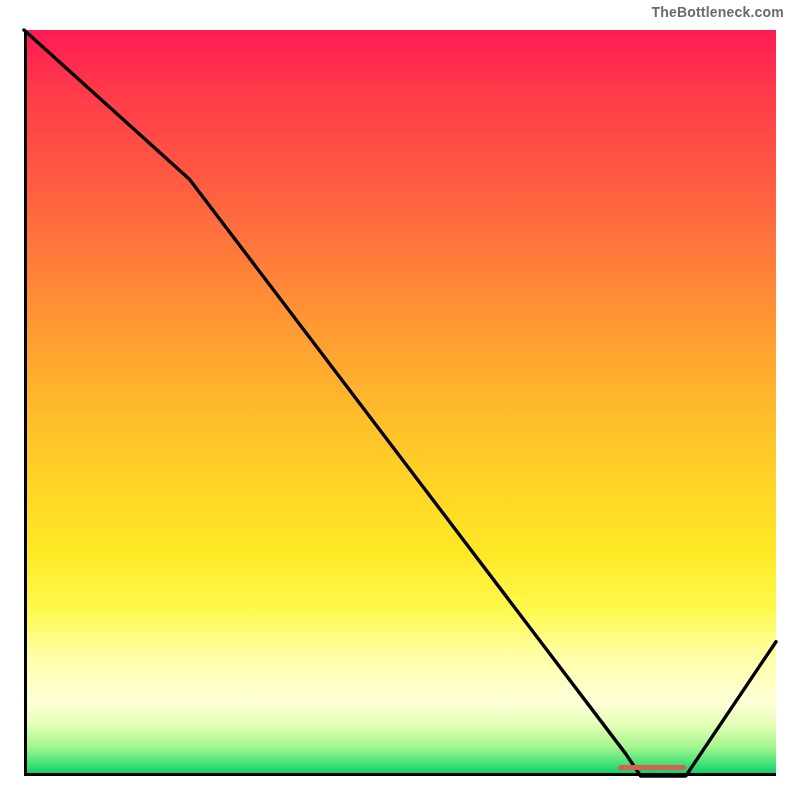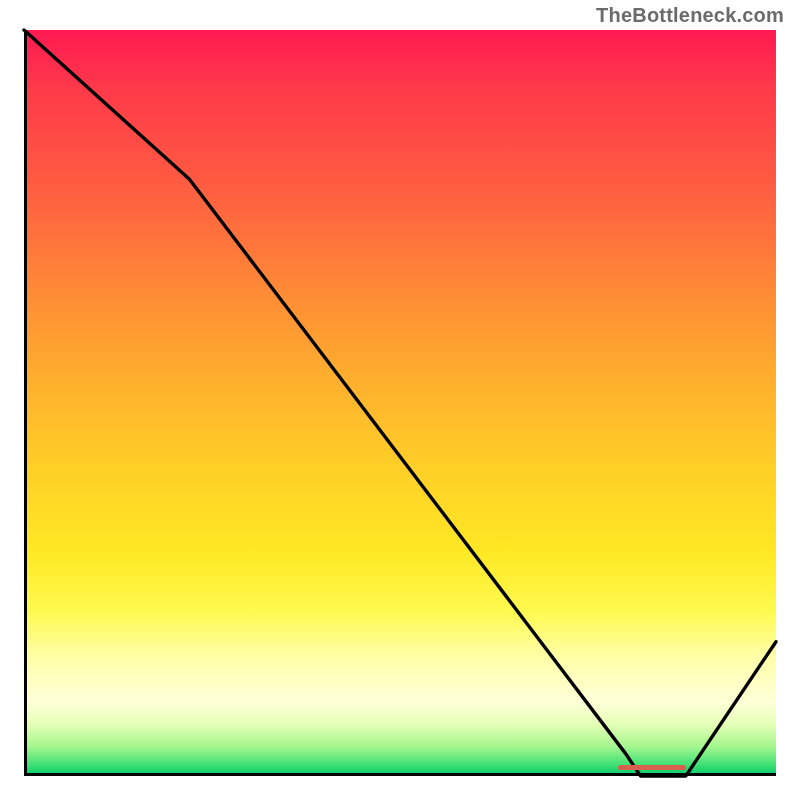--- a/index.html
+++ b/index.html
@@ -13,21 +13,21 @@
   }
   .container {
     position: relative;
     width: 800px;
     height: 800px;
   }
   .watermark {
     position: absolute;
     top: 4px;
     right: 16px;
-    font-size: 20px;
+    font-size: 14px;
     font-weight: 600;
     color: #6b6b6b;
     letter-spacing: 0.2px;
   }
   .plot {
     position: absolute;
     left: 24px;
     top: 30px;
     width: 752px;
     height: 746px;

